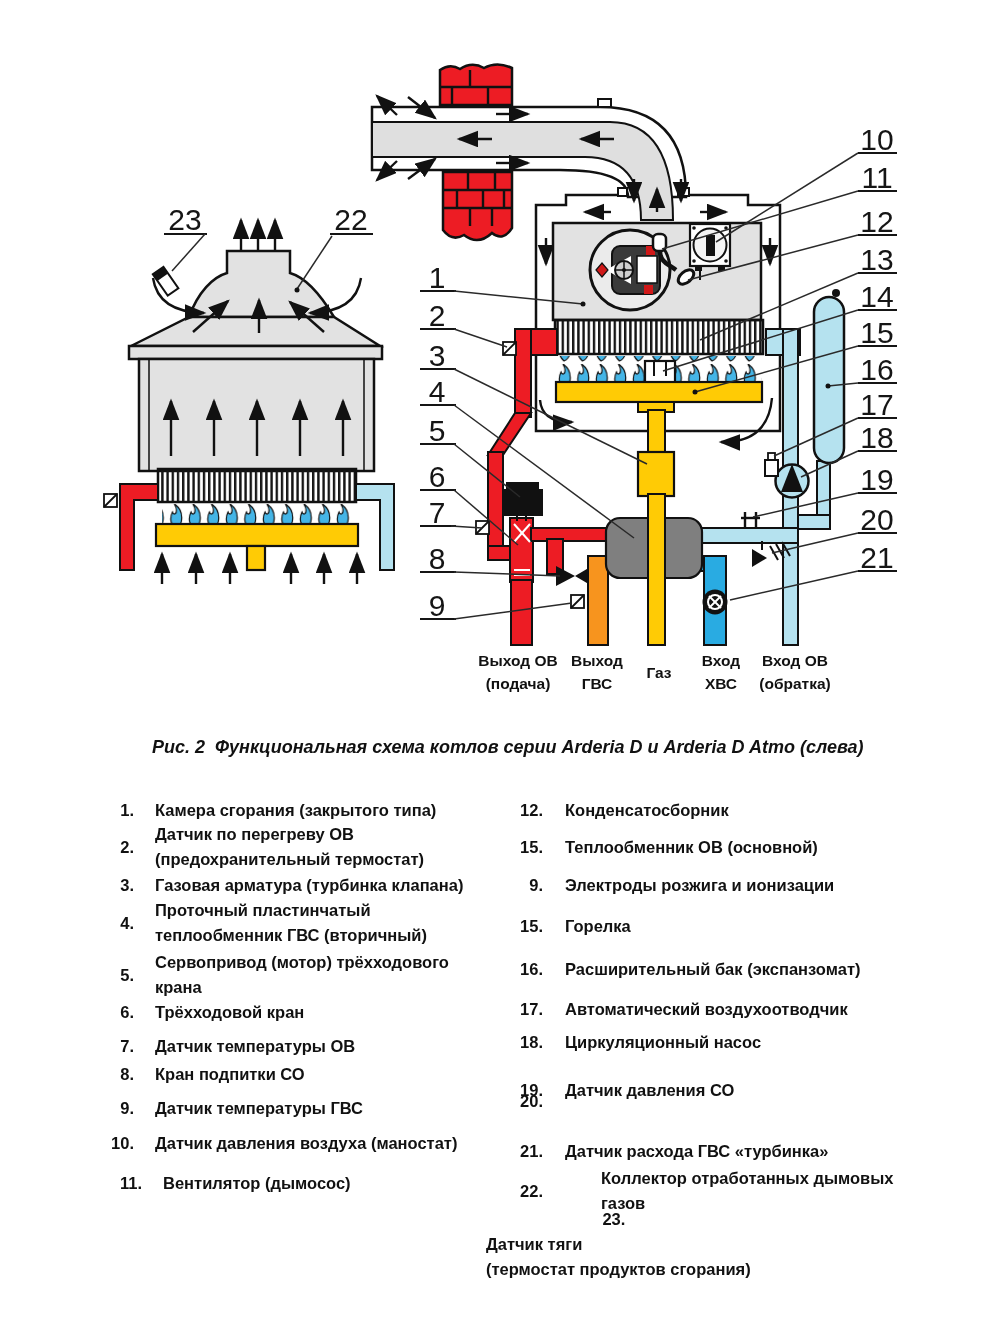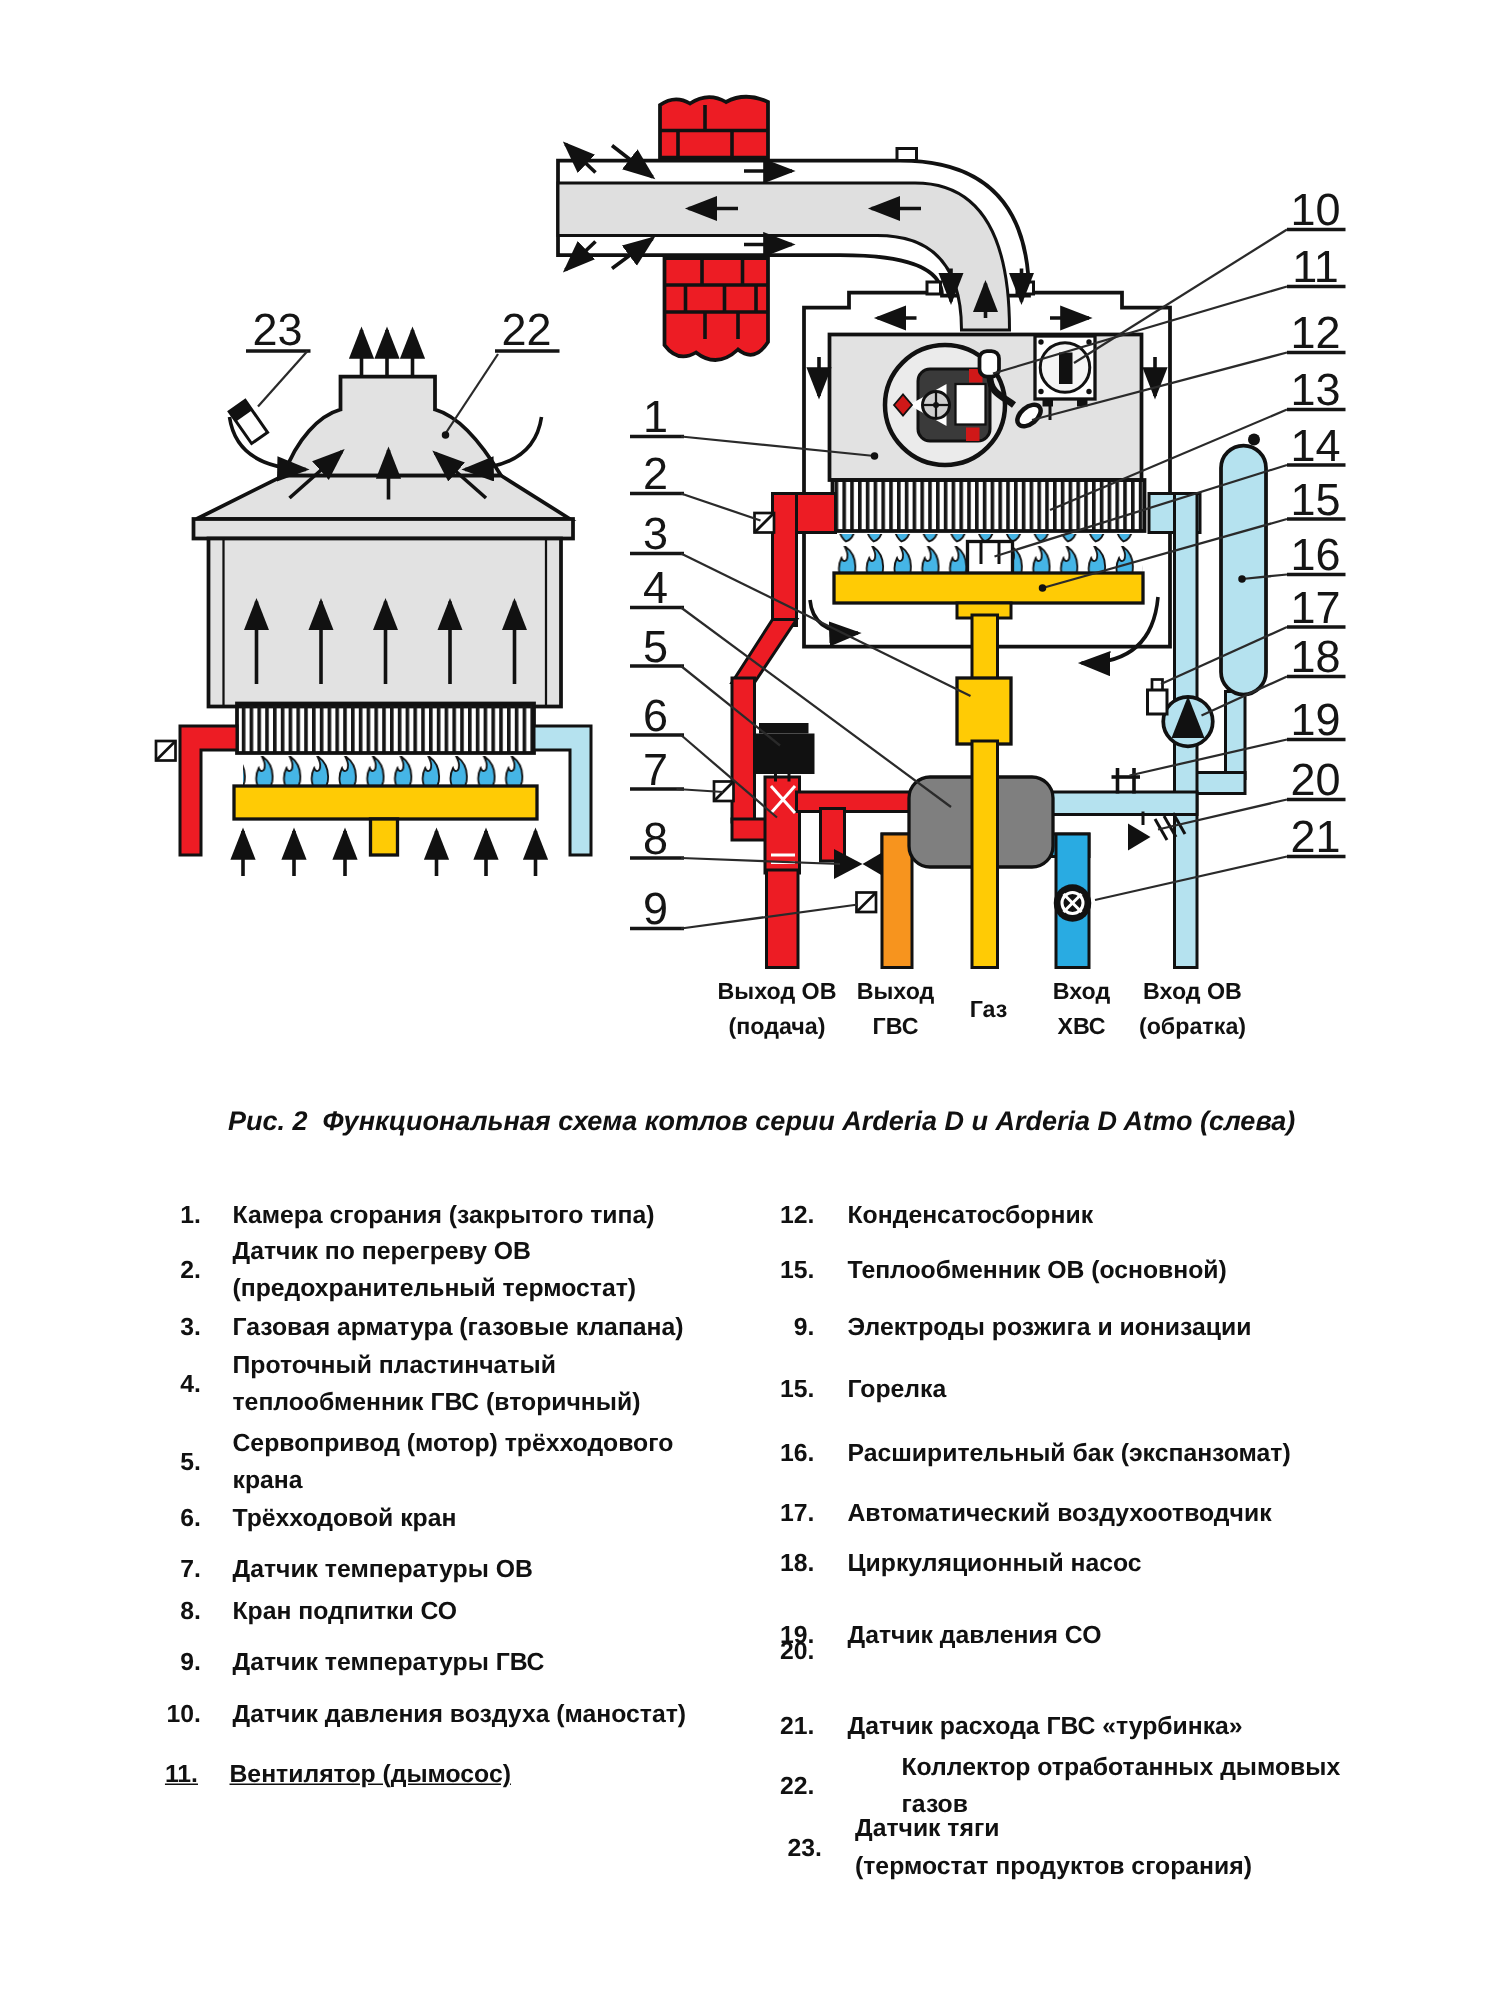--- a/index.html
+++ b/index.html
@@ -384,21 +384,21 @@
         <span class="num">1.</span>
         <div class="txt">Камера сгорания (закрытого типа)</div>
       </div>
   <div class="li col-l" style="top:822px;left:104px;">
         <span class="num">2.</span>
         <div class="txt">Датчик по перегреву ОВ
 (предохранительный термостат)</div>
       </div>
   <div class="li col-l" style="top:873px;left:104px;">
         <span class="num">3.</span>
-        <div class="txt">Газовая арматура (газовые клапана)</div>
+        <div class="txt">Газовая арматура (турбинка клапана)</div>
       </div>
   <div class="li col-l" style="top:898px;left:104px;">
         <span class="num">4.</span>
         <div class="txt">Проточный пластинчатый
 теплообменник ГВС (вторичный)</div>
       </div>
   <div class="li col-l" style="top:950px;left:104px;">
         <span class="num">5.</span>
         <div class="txt">Сервопривод (мотор) трёхходового
 крана</div>
@@ -416,21 +416,21 @@
         <div class="txt">Кран подпитки СО</div>
       </div>
   <div class="li col-l" style="top:1096px;left:104px;">
         <span class="num">9.</span>
         <div class="txt">Датчик температуры ГВС</div>
       </div>
   <div class="li col-l" style="top:1131px;left:104px;">
         <span class="num">10.</span>
         <div class="txt">Датчик давления воздуха (маностат)</div>
       </div>
-  <div class="li col-l" style="top:1171px;left:102px;text-decoration:underline;">
+  <div class="li col-l" style="top:1171px;left:112px;">
         <span class="num">11.</span>
         <div class="txt">Вентилятор (дымосос)</div>
       </div>
 
   <div class="li col-r" style="top:798px;left:507px;">
         <span class="num">12.</span>
         <div class="txt">Конденсатосборник</div>
       </div>
   <div class="li col-r" style="top:835px;left:507px;">
         <span class="num">15.</span>
@@ -465,20 +465,20 @@
       </div>
   <div class="li col-r" style="top:1139px;left:507px;">
         <span class="num">21.</span>
         <div class="txt">Датчик расхода ГВС «турбинка»</div>
       </div>
   <div class="li col-r" style="top:1166px;left:507px;gap:36px;">
         <span class="num">22.</span>
         <div class="txt">Коллектор отработанных дымовых
 газов</div>
       </div>
-  <div class="li col-r" style="top:1207px;left:512px;">
+  <div class="li col-r" style="top:1207px;left:486px;flex-direction:column;">
         <span class="num">23.</span>
         <div class="txt">Датчик тяги
 (термостат продуктов сгорания)</div>
       </div>
 </div>
 
 </div>
 
 </body></html>

